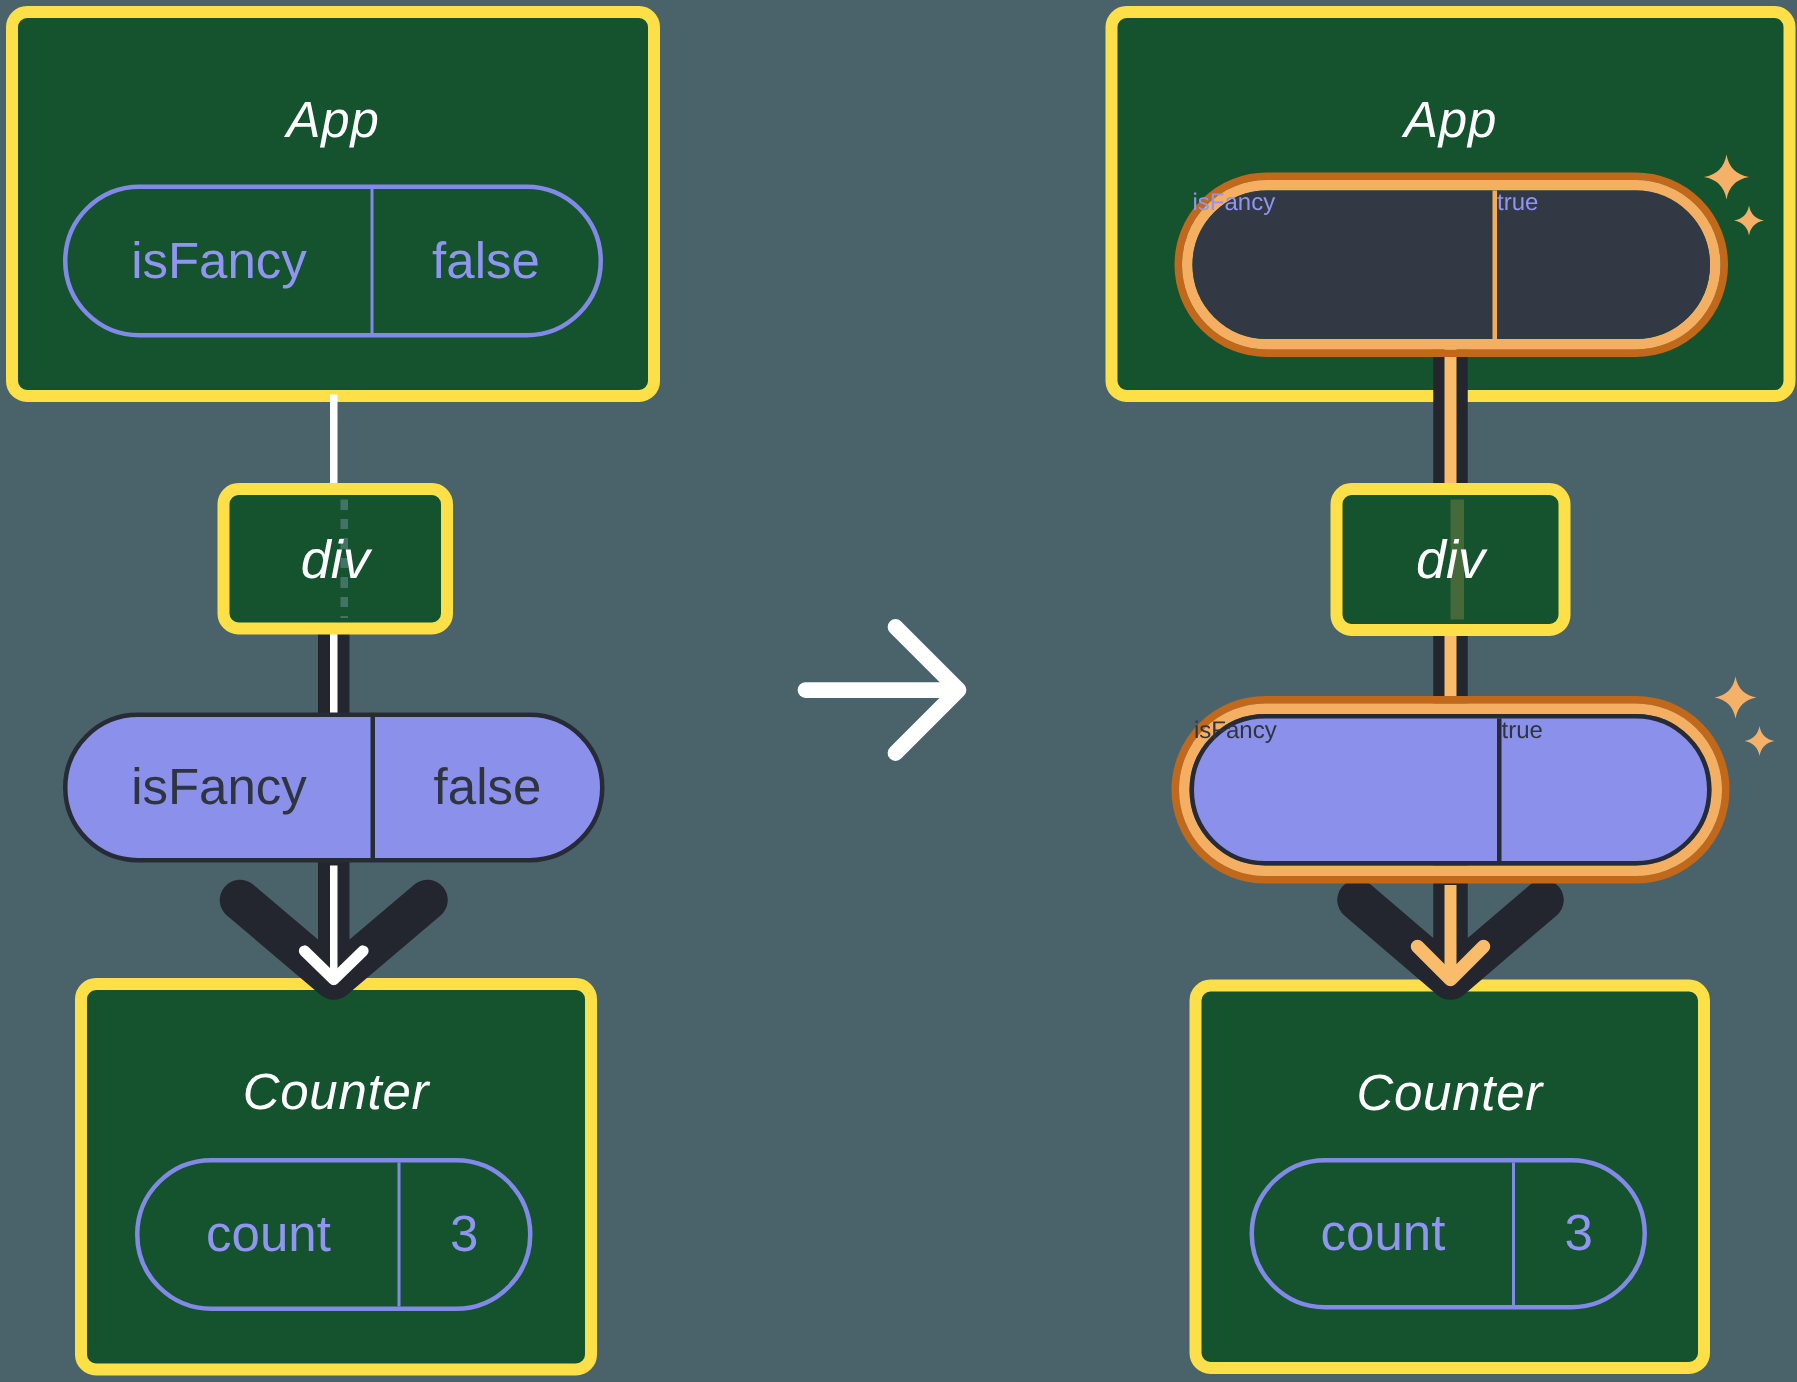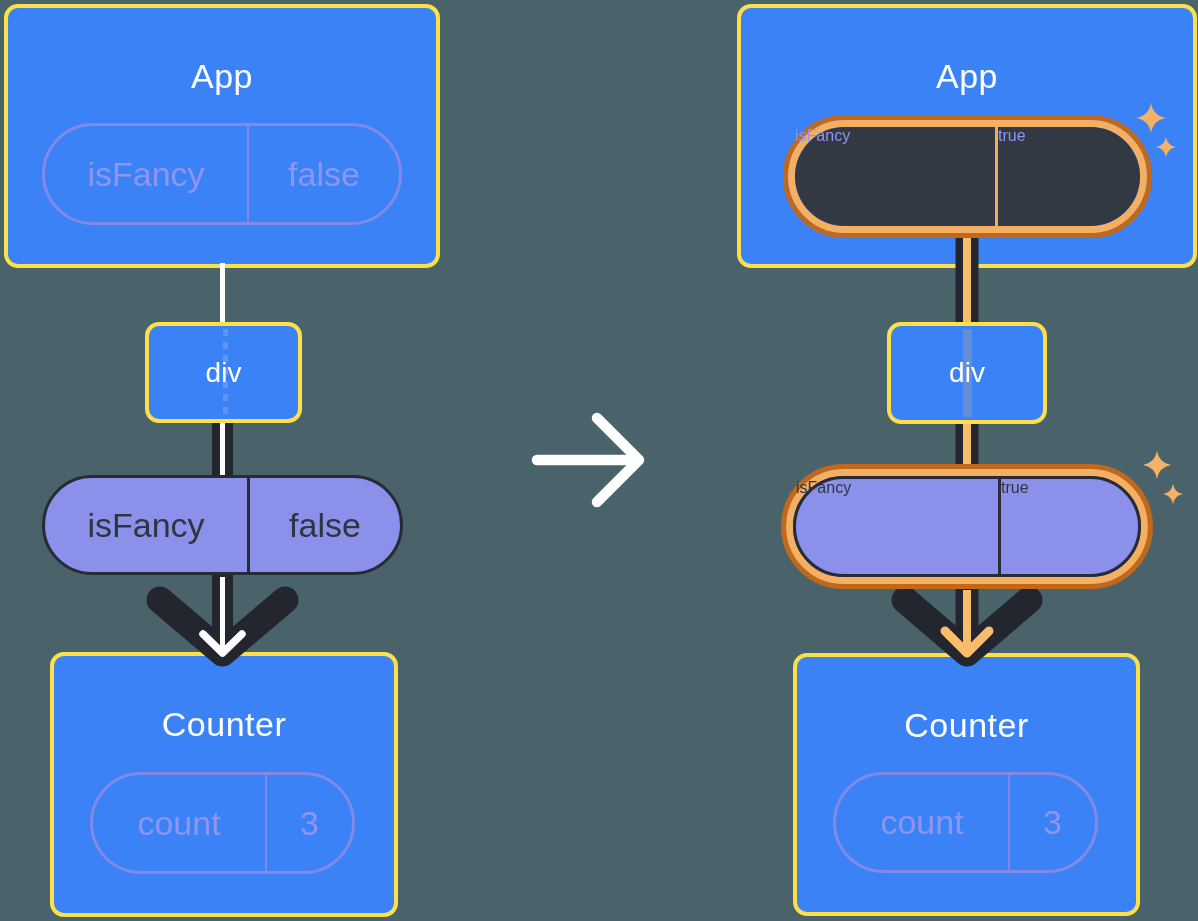--- a/index.html
+++ b/index.html
@@ -3,31 +3,31 @@
 <meta charset="utf-8">
 <style>
   html,body{margin:0;padding:0;background:#4A636B;}
   .canvas{
     position:relative;width:1198px;height:921px;background:#4A636B;
     font-family:"Liberation Sans",sans-serif;overflow:hidden;
   }
   .layer{position:absolute;inset:0;width:1198px;height:921px;pointer-events:none;}.z2{z-index:2}.z4{z-index:4}.z6{z-index:6}.z7{z-index:7}
 
   .card{
-    position:absolute;background:#3b82f6;border:4px solid #fde047;
-    border-radius:14px;box-sizing:border-box;z-index:1;
+    position:absolute;background:#14532d;border:8px solid #fde047;
+    border-radius:14px;box-sizing:border-box;z-index:1;font-style:italic;
   }
   .card-title{
     color:#FFFFFF;font-size:34px;font-weight:500;text-align:center;
     margin-top:49px;letter-spacing:.5px;
   }
   .div-card{
     display:flex;align-items:center;justify-content:center;z-index:3;
   }
-  .div-label{color:#FFFFFF;font-size:28px;font-weight:500;position:relative;z-index:2;}
+  .div-label{color:#FFFFFF;font-size:36px;font-weight:500;position:relative;z-index:2;}
   .div-stripe{position:absolute;top:3px;bottom:3px;z-index:1;}
   .stripe-faint-white{
     width:5px;
     background:repeating-linear-gradient(180deg,
       rgba(190,198,255,.28) 0 7px, rgba(190,198,255,0) 7px 13px);
   }
   .stripe-faint-orange{width:9px;background:rgba(248,185,100,.22);}
 
   .pill{
     position:absolute;display:flex;box-sizing:border-box;border-radius:999px;

